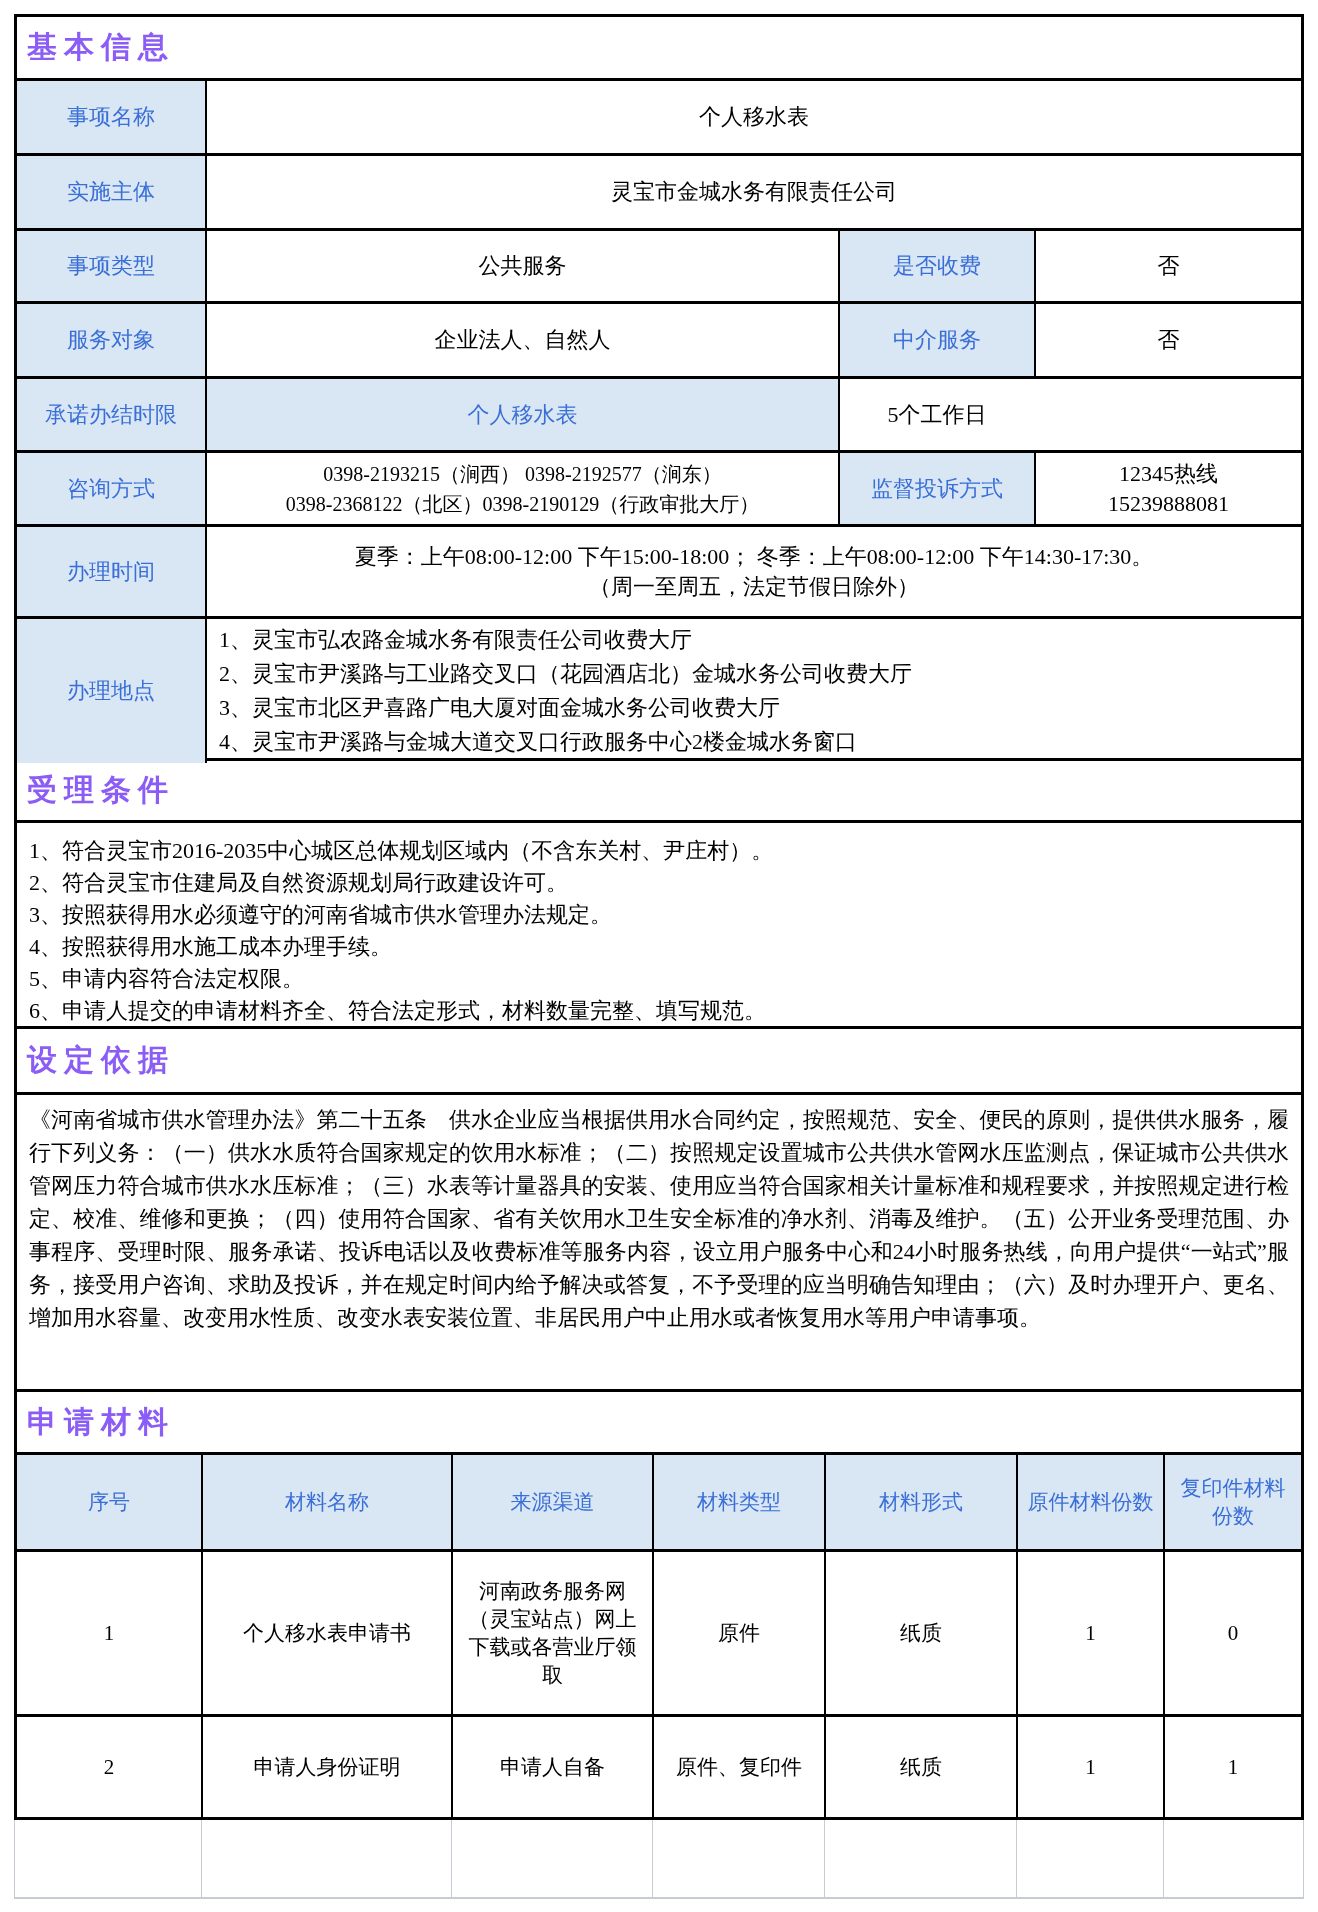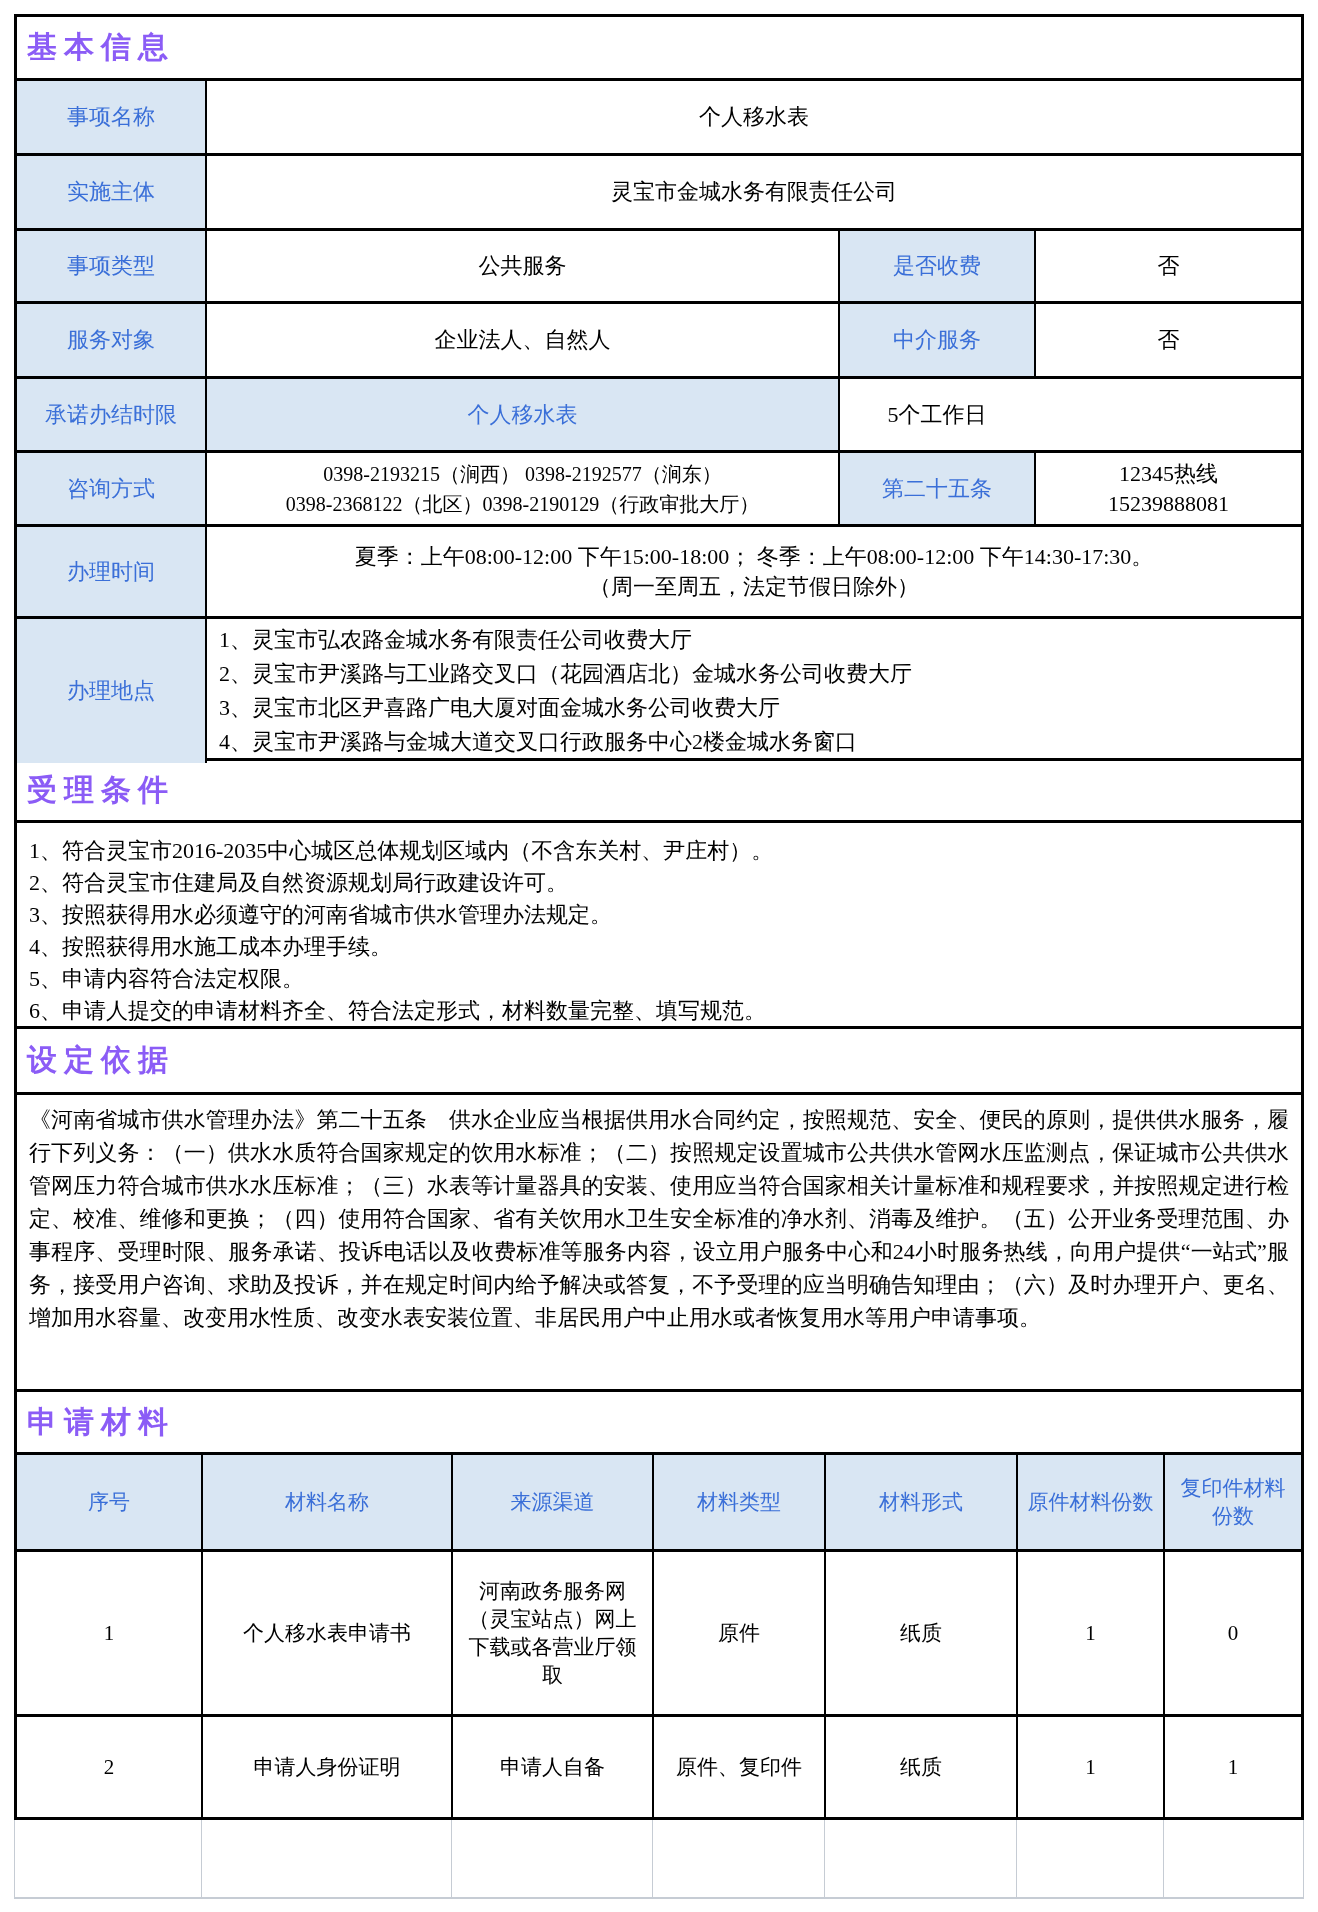--- a/index.html
+++ b/index.html
@@ -126,21 +126,21 @@
       <div class="cell lab">个人移水表</div>
       <div class="cell">5个工作日</div>
     </div>
 
     <div class="row cols4" style="height:74px">
       <div class="cell lab">咨询方式</div>
       <div class="cell val-sm">
         <div>0398-2193215（涧西）  0398-2192577（涧东）</div>
         <div>0398-2368122（北区）0398-2190129（行政审批大厅）</div>
       </div>
-      <div class="cell lab">第二十五条</div>
+      <div class="cell lab">监督投诉方式</div>
       <div class="cell val-line">
         <div>12345热线</div>
         <div>15239888081</div>
       </div>
     </div>
 
     <div class="row cols2" style="height:92px">
       <div class="cell lab">办理时间</div>
       <div class="cell val-line">
         <div>夏季：上午08:00-12:00 下午15:00-18:00； 冬季：上午08:00-12:00 下午14:30-17:30。</div>

